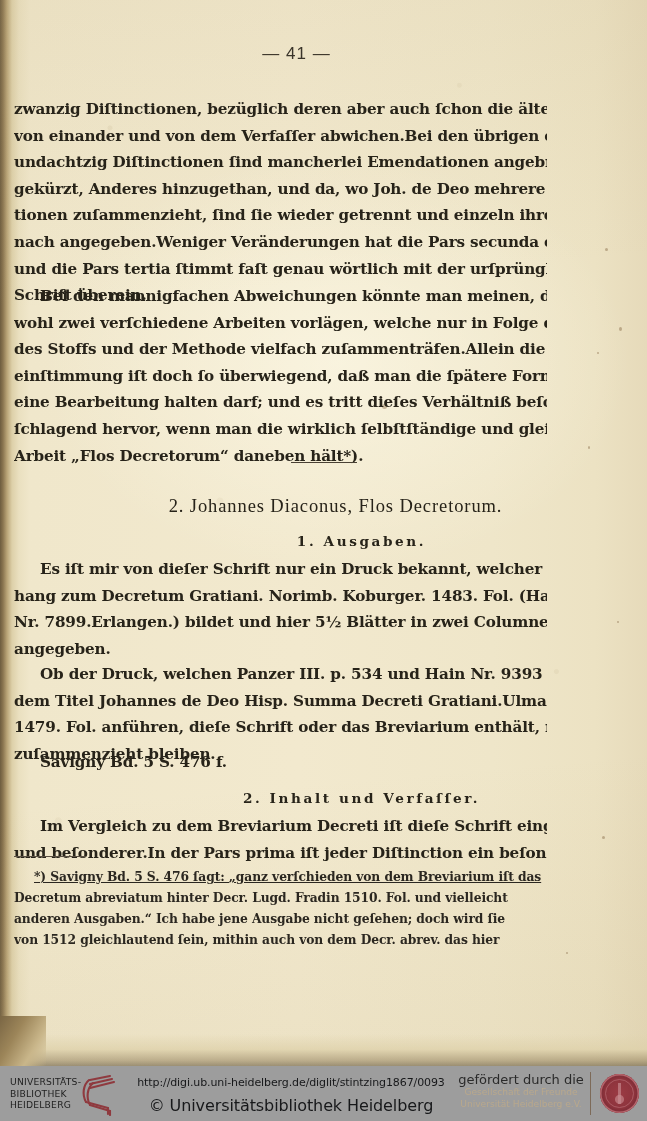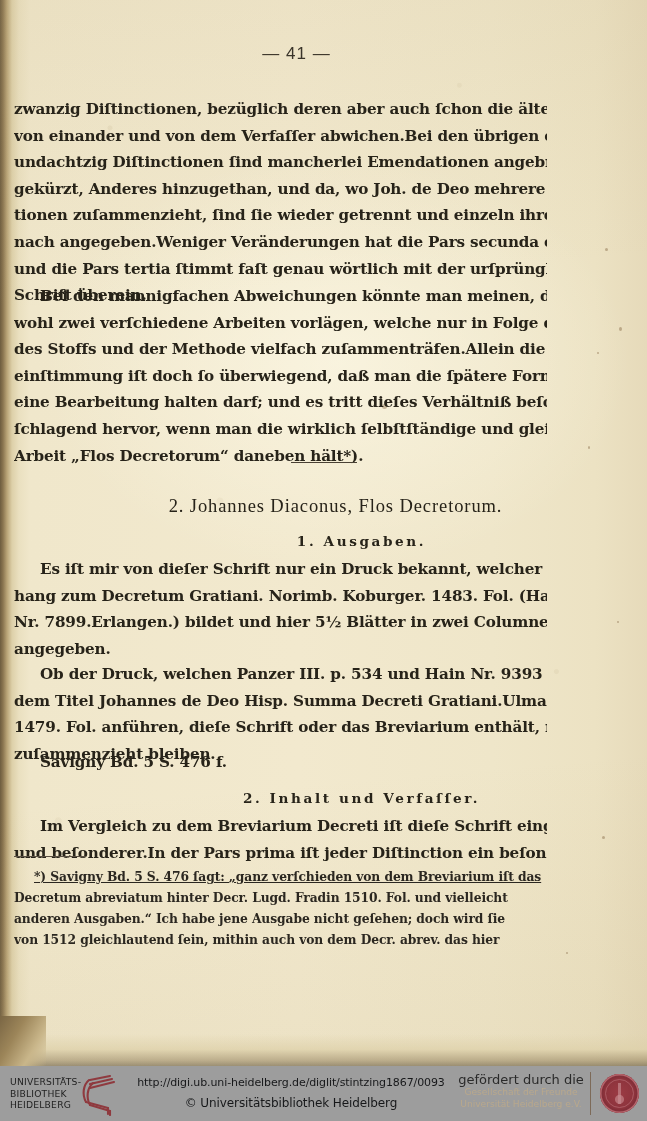--- a/index.html
+++ b/index.html
@@ -126,21 +126,21 @@
     position:absolute;left:2px;top:2px;
     font-size:9.2px;line-height:11.6px;color:#1f1f1f;letter-spacing:.2px;
   }
   .ub-logo svg{position:absolute;left:62px;top:0px;}
   .f-url{
     position:absolute;left:126px;top:10px;width:330px;text-align:center;
     font-size:11px;color:#17181a;letter-spacing:-.1px;
   }
   .f-copy{
     position:absolute;left:126px;top:30px;width:330px;text-align:center;
-    font-size:12px;color:#17181a;letter-spacing:-.1px;
+    font-size:16px;color:#17181a;letter-spacing:-.1px;
   }
   .fund{
     position:absolute;left:456px;top:8px;width:130px;text-align:center;
   }
   .fund .l1{font-size:13px;color:#2a2a2a;line-height:12px;}
   .fund .l2{font-size:9.1px;color:#b9a88c;line-height:12px;}
   .fund .l3{font-size:9.1px;color:#b9a88c;line-height:12px;}
   .fund-div{
     position:absolute;left:590px;top:6px;width:0;height:43px;
     border-left:1px solid #7d6a58;

